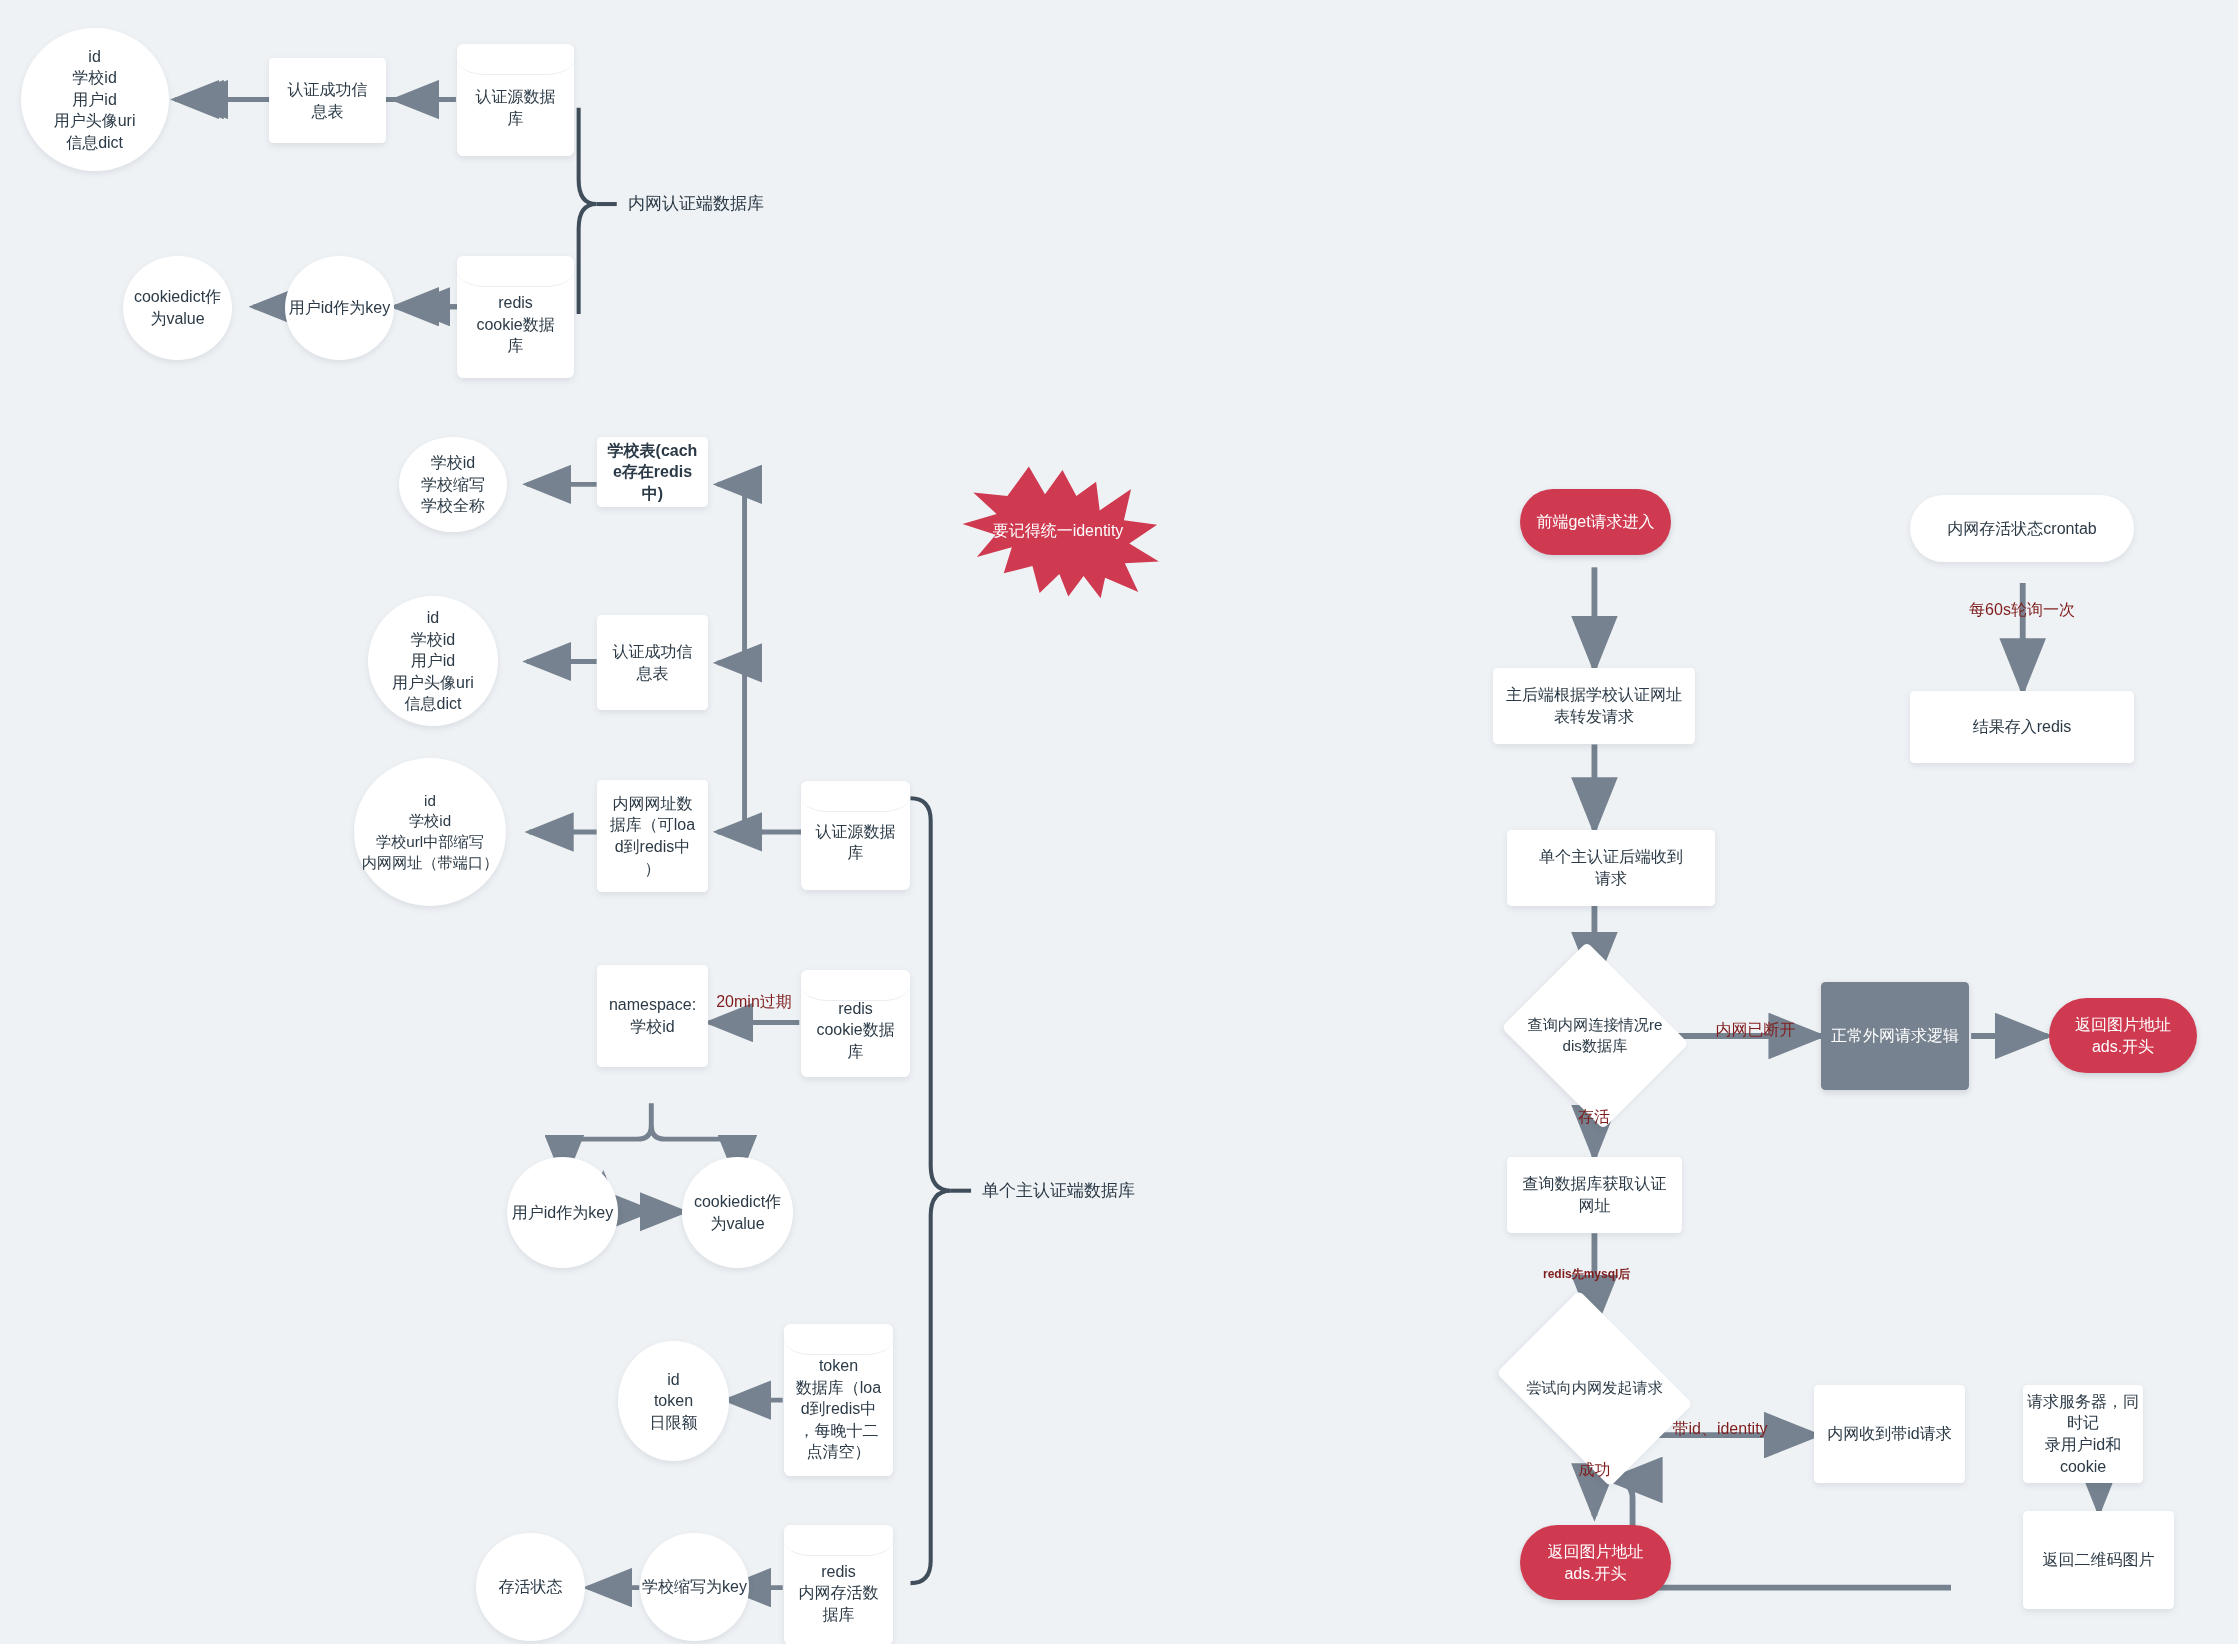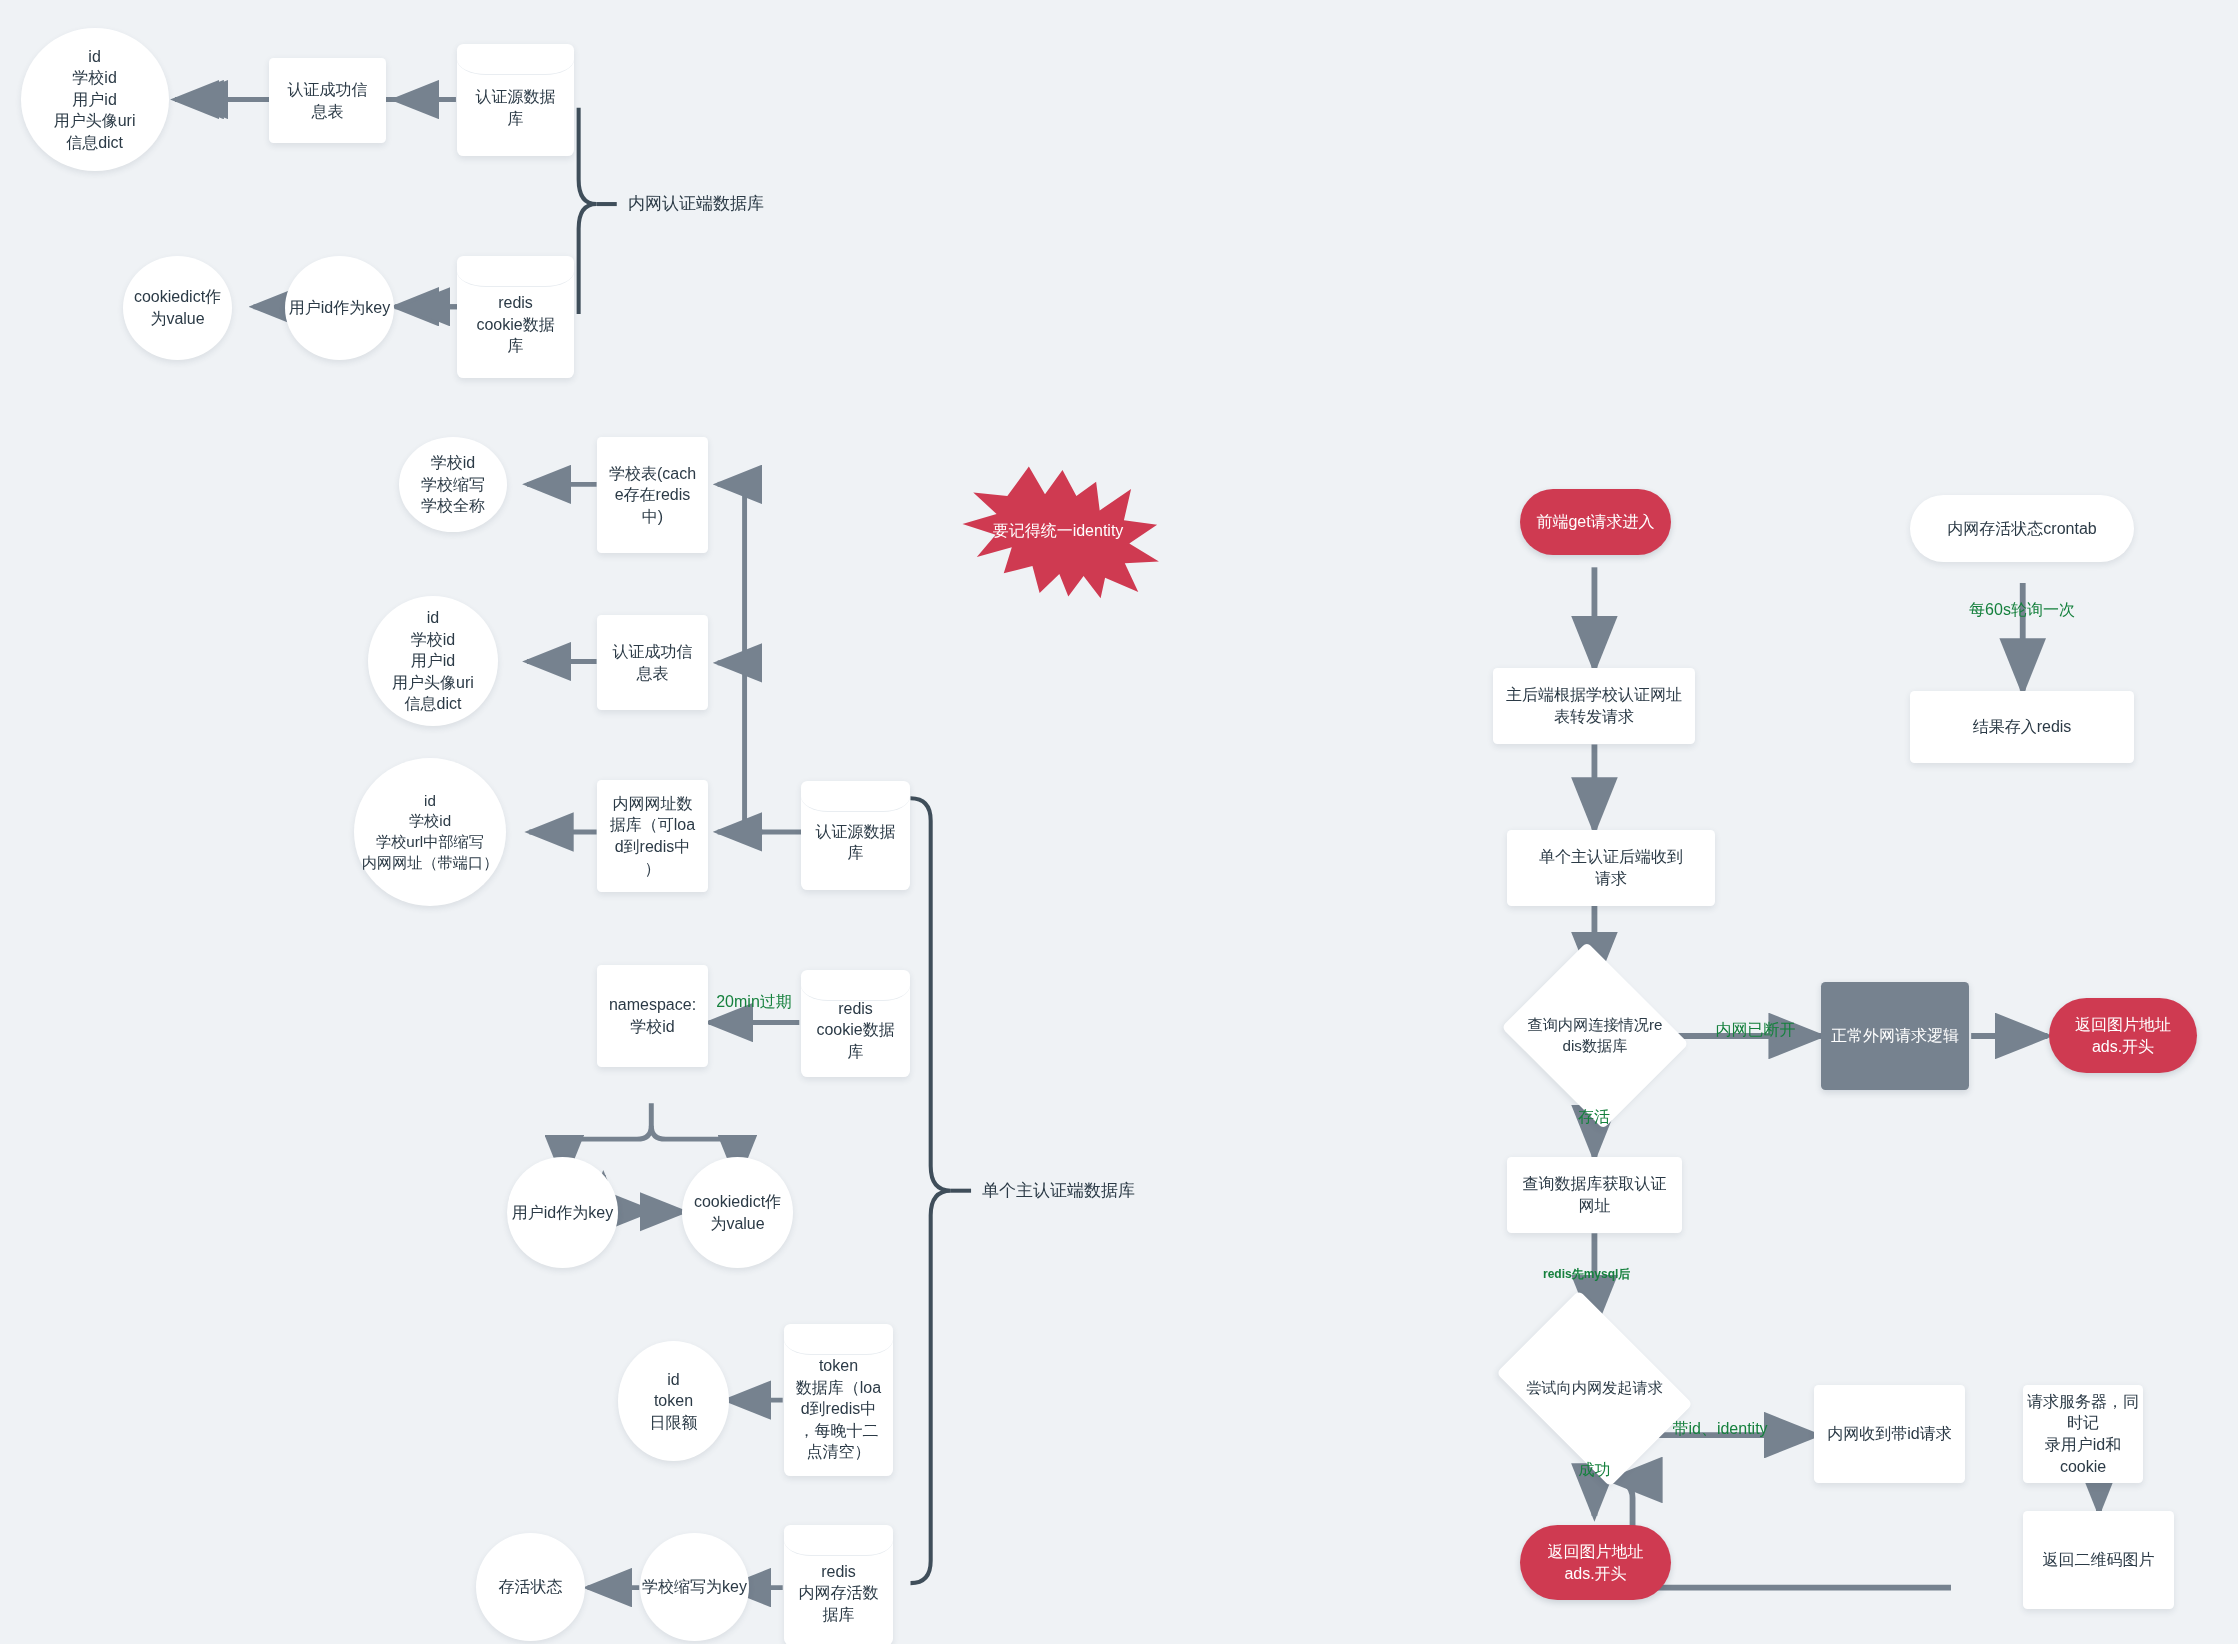--- a/index.html
+++ b/index.html
@@ -80,21 +80,21 @@
     position:absolute;
     z-index:5;
   }
   .star-label{
     position:absolute;left:0;top:0;width:100%;height:100%;
     display:flex;align-items:center;justify-content:center;
     color:#fff;text-align:center;
   }
   .edgelabel{
     position:absolute;
-    color:#15803d;
+    color:#7f1d1d;
     background:transparent;
     text-align:center;
     z-index:6;
     white-space:nowrap;
   }
   .bracelabel{
     position:absolute;
     color:#2b3a46;
     z-index:6;
     white-space:nowrap;
@@ -219,21 +219,21 @@
   <div class="node cyl" style="left:457px;top:256px;width:117px;height:122px;padding-top:15.2px;font-size:16px;">redis
 cookie数据
 库</div>
 
   <div class="bracelabel" style="left:628px;top:192px;font-size:17px;">内网认证端数据库</div>
 
   <div class="node ellipse" style="left:399px;top:437px;width:108px;height:95px;font-size:16px;">学校id
 学校缩写
 学校全称</div>
 
-  <div class="node rect" style="left:597px;top:437px;width:111px;height:116px;font-size:16px;">学校表(cach
+  <div class="node rect" style="left:597px;top:437px;width:111px;height:70px;font-size:16px;font-weight:bold;">学校表(cach
 e存在redis
 中)</div>
 
   <div class="node ellipse" style="left:368px;top:596px;width:130px;height:130px;font-size:16px;">id
 学校id
 用户id
 用户头像uri
 信息dict</div>
 
   <div class="node rect" style="left:597px;top:615px;width:111px;height:95px;font-size:16px;">认证成功信

